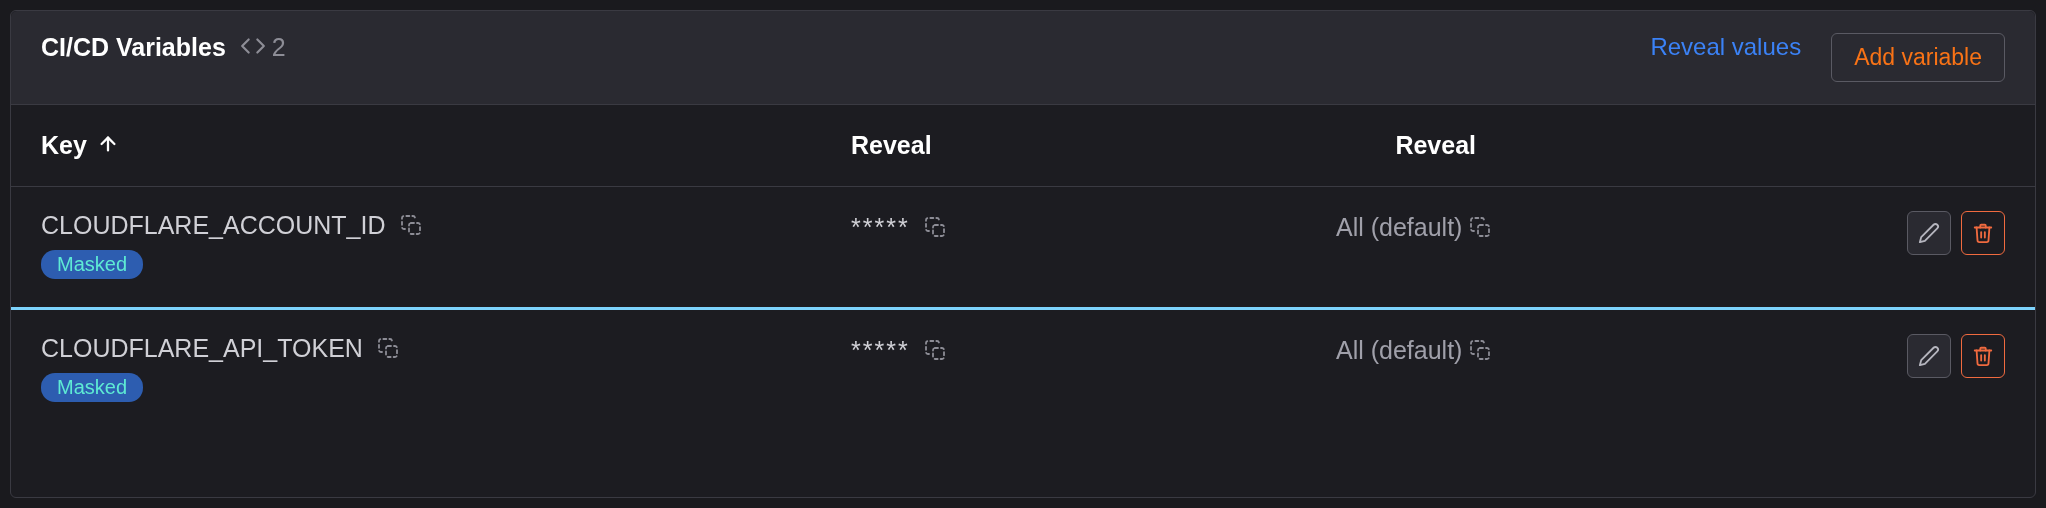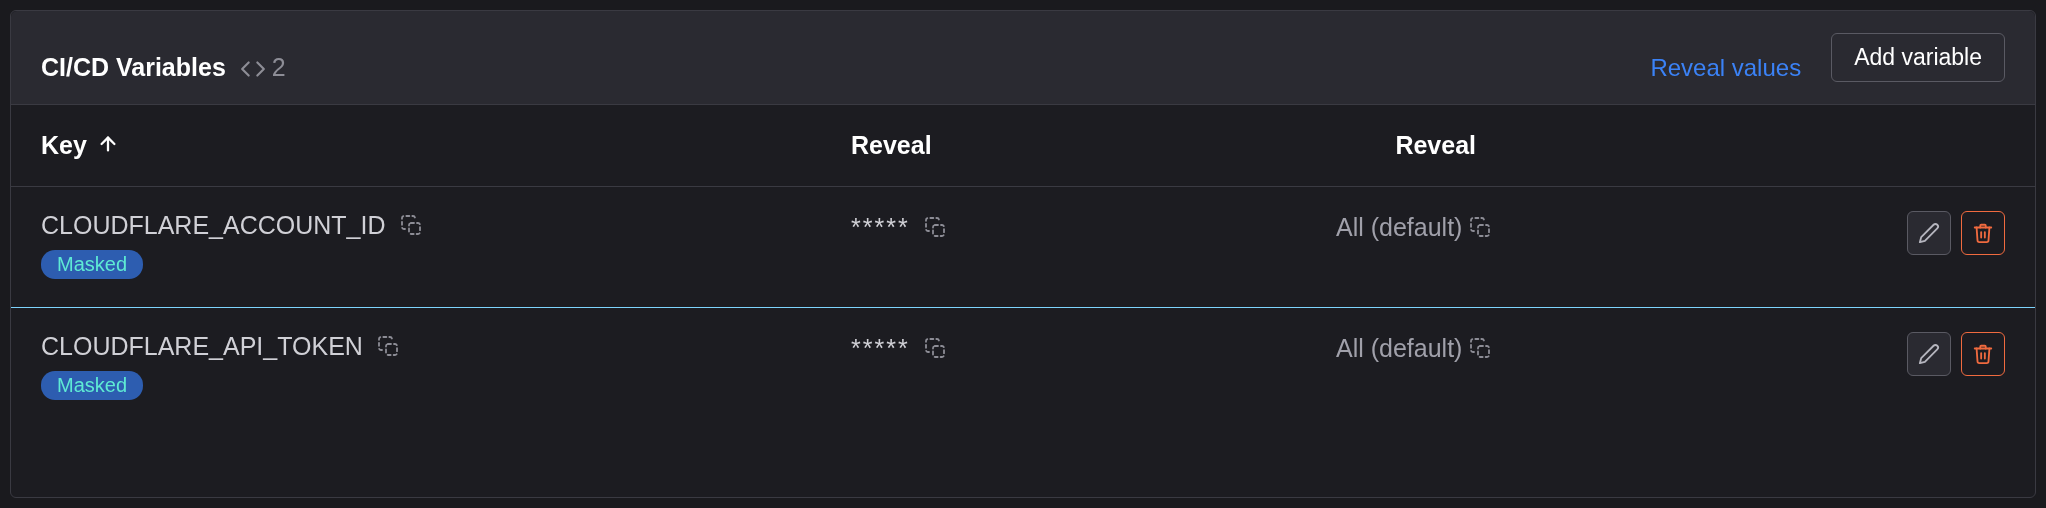--- a/index.html
+++ b/index.html
@@ -15,21 +15,21 @@
     margin: 10px;
     border: 1px solid #3a3a42;
     border-radius: 6px;
     background: #1c1c21;
     height: calc(100% - 20px);
     display: flex;
     flex-direction: column;
   }
   .panel-header {
     display: flex;
-    align-items: flex-end;
+    align-items: flex-start;
     padding: 22px 30px;
     background: #2a2a31;
     border-top-left-radius: 6px;
     border-top-right-radius: 6px;
     border-bottom: 1px solid #3a3a42;
   }
   .panel-title {
     font-size: 25px;
     font-weight: 600;
     color: #ffffff;
@@ -48,21 +48,21 @@
   }
   .header-spacer { flex: 1; }
   .reveal-link {
     font-size: 24px;
     color: #3b82f6;
     cursor: pointer;
     margin-right: 30px;
   }
   .add-btn {
     font-size: 23px;
-    color: #ffffff;
+    color: #f97316;
     background: transparent;
     border: 1px solid #5a5a63;
     border-radius: 6px;
     padding: 10px 22px;
     cursor: pointer;
   }
   .table-head {
     display: flex;
     align-items: flex-end;
     padding: 26px 30px;
@@ -75,21 +75,21 @@
   .th {
     font-size: 25px;
     font-weight: 700;
     color: #ffffff;
   }
   .sort-arrow { color: #ffffff; }
   .row {
     display: flex;
     align-items: flex-start;
     padding: 24px 30px 28px 30px;
-    border-bottom: 1px solid #7dd3fc;
+    border-bottom: 3px solid #7dd3fc;
   }
   .row:last-child { border-bottom: none; }
   .cell { display: flex; align-items: center; }
   .key-cell { flex: 0 0 810px; flex-direction: column; align-items: flex-start; gap: 10px; }
   .key-line { display: flex; align-items: center; gap: 14px; }
   .key-text {
     font-size: 25px;
     color: #d0d0d6;
   }
   .value-cell { flex: 0 0 485px; gap: 14px; padding-top: 2px;}

